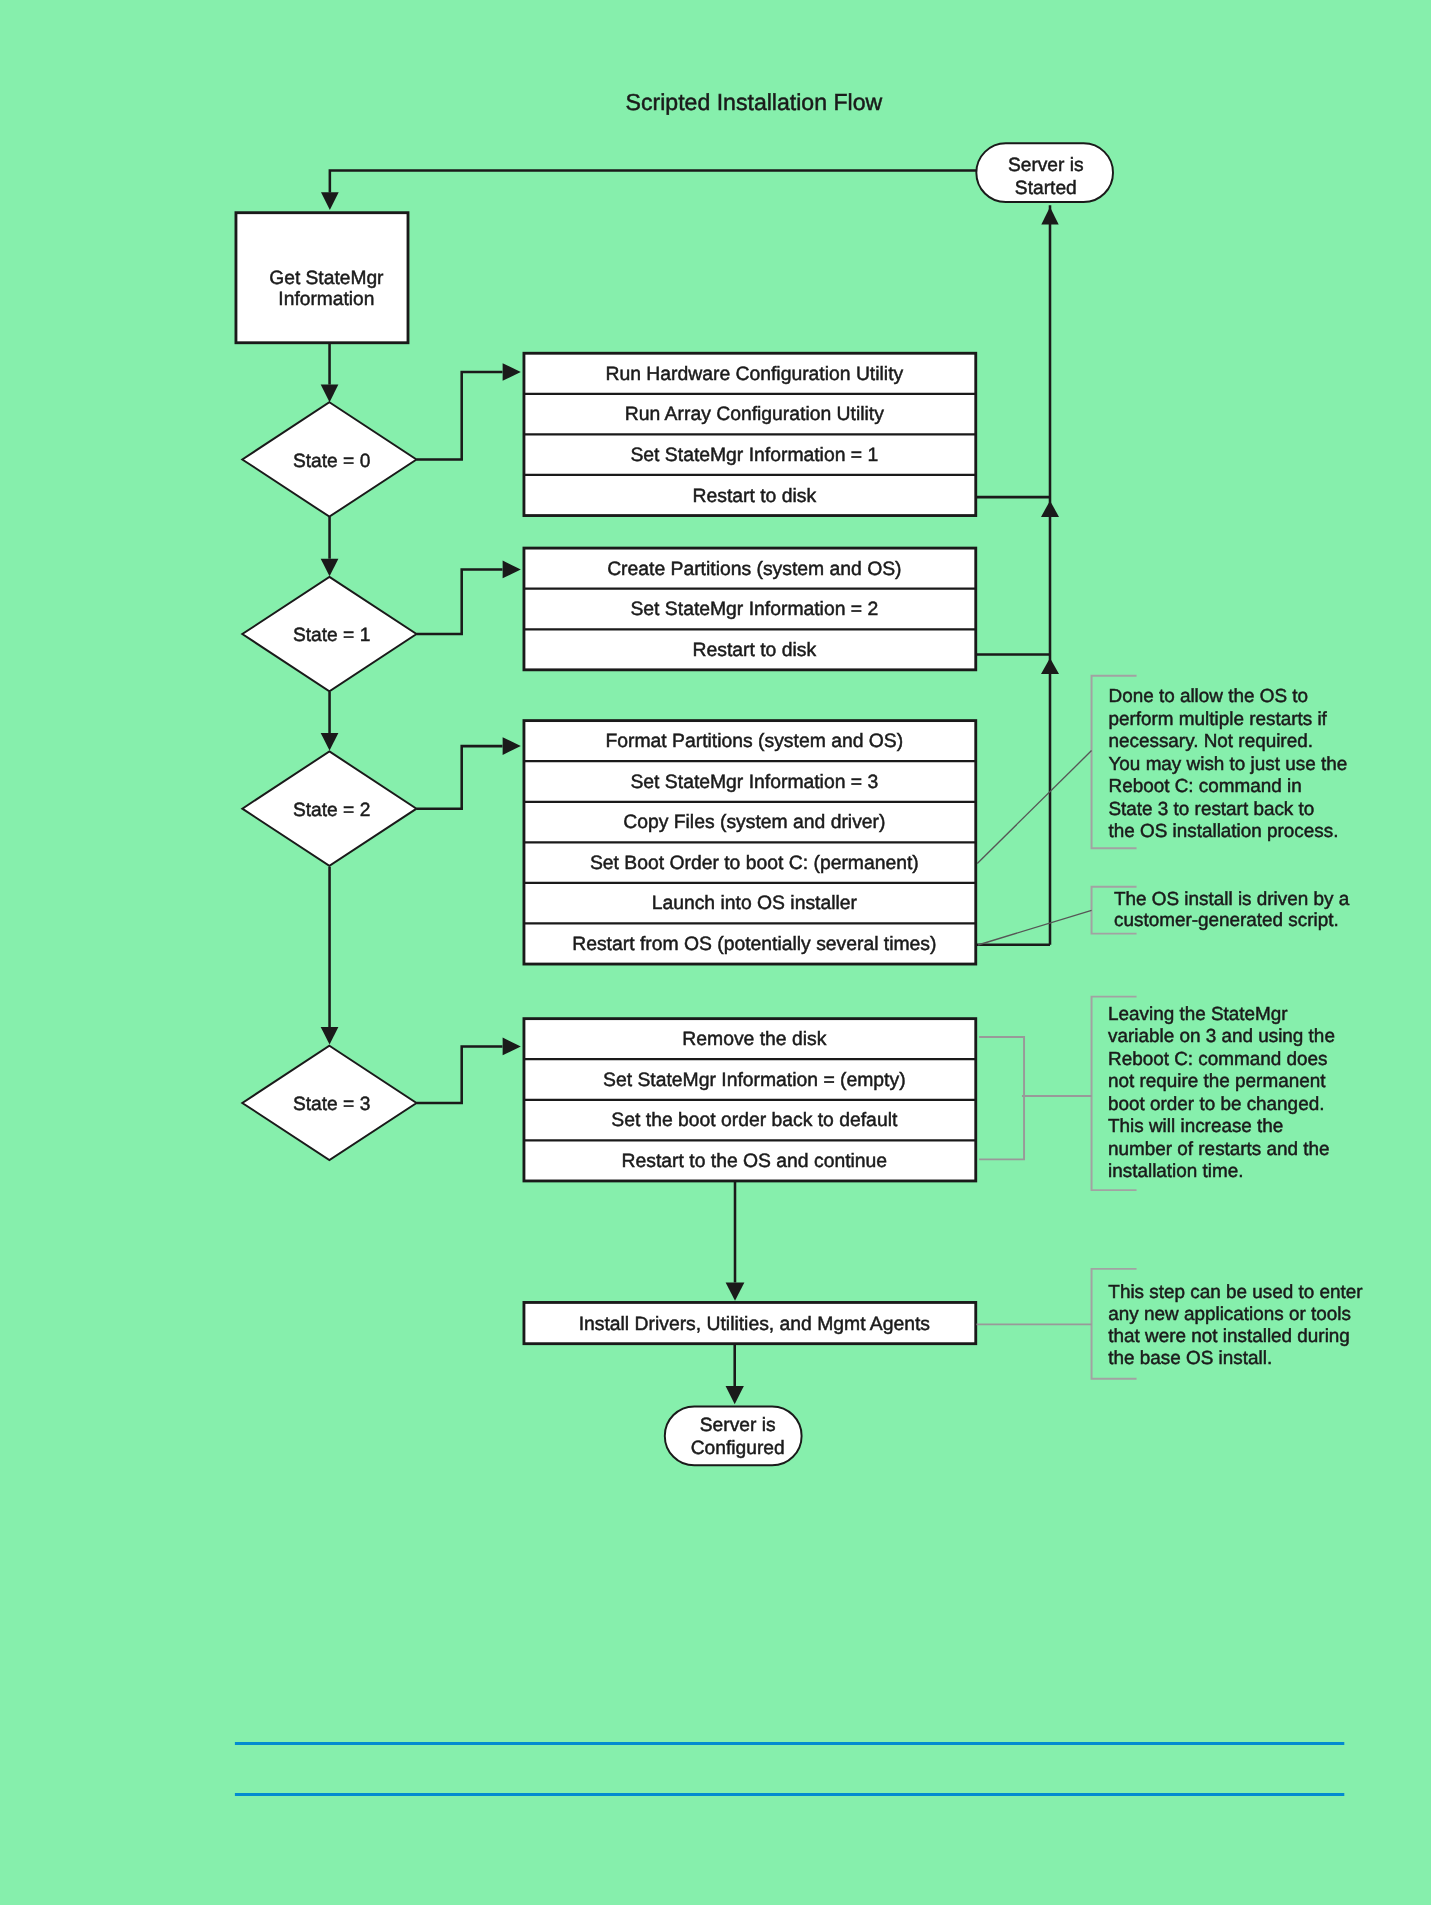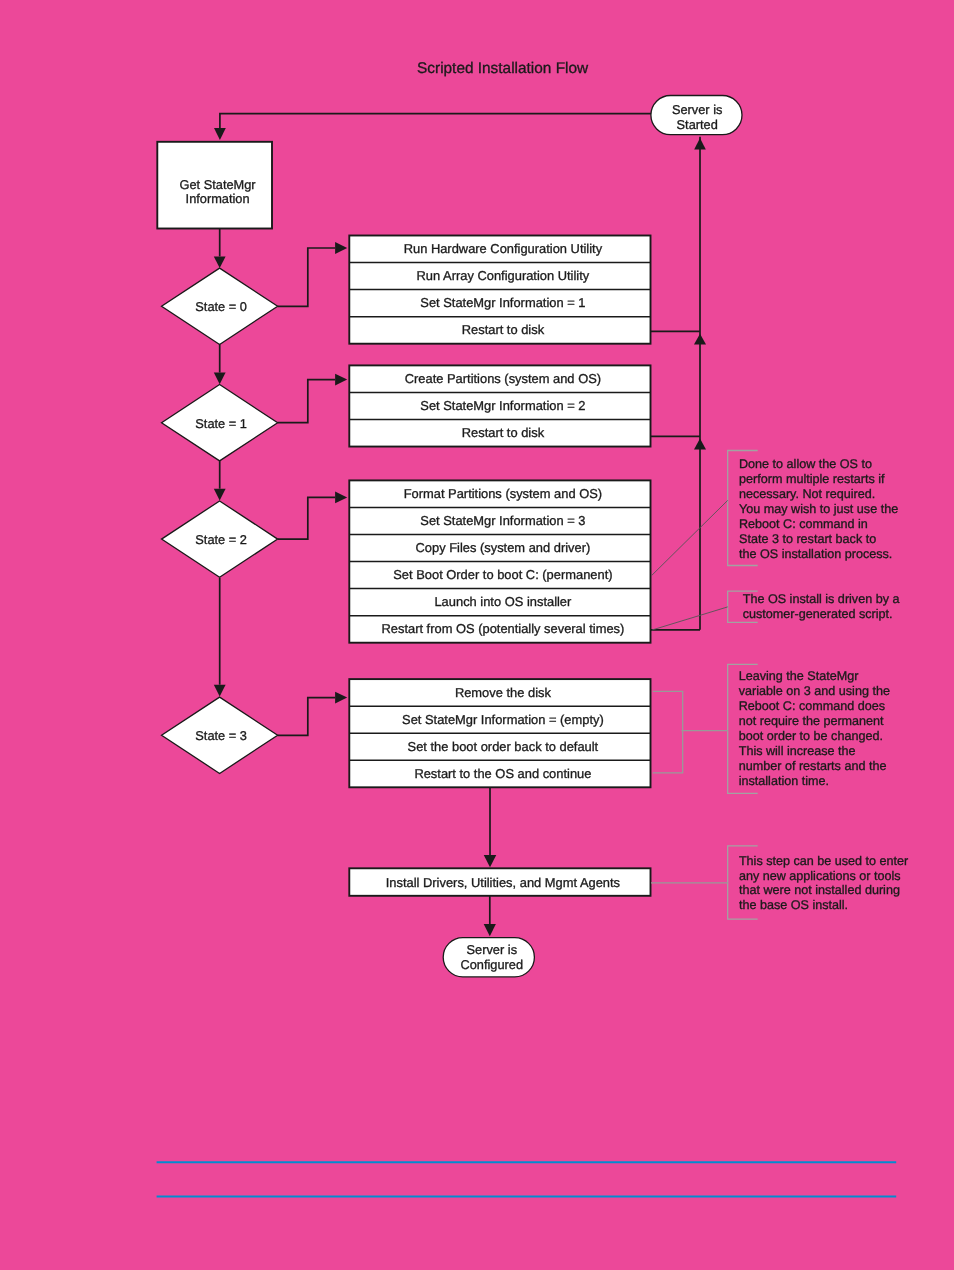--- a/index.html
+++ b/index.html
@@ -3,21 +3,21 @@
 <meta charset="utf-8">
 <title>Scripted Installation Flow</title>
 <style>
   html, body { margin:0; padding:0; background:#ffffff; }
   body {
     width:954px; height:1270px; overflow:hidden;
     font-family:"Liberation Sans", sans-serif;
     -webkit-font-smoothing:antialiased;
     text-rendering:geometricPrecision;
   }
-  #page { position:relative; width:954px; height:1270px; background:#ec4899; }
+  #page { position:relative; width:954px; height:1270px; background:#86efac; }
   svg#diagram { display:block; position:absolute; left:0; top:0;
                transform:translateZ(0); }
 
   
   .shape      { fill:#ffffff; stroke:#1a1a1a; stroke-width:1.9; }
   .thinshape  { fill:#ffffff; stroke:#1a1a1a; stroke-width:1.3; }
   .rowline    { stroke:#1a1a1a; stroke-width:1.5; }
   .conn       { stroke:#1a1a1a; stroke-width:1.7; fill:none; }
   .arrowfill  { fill:#1a1a1a; }
   .leader     { stroke:#565656; stroke-width:0.9; fill:none; }

